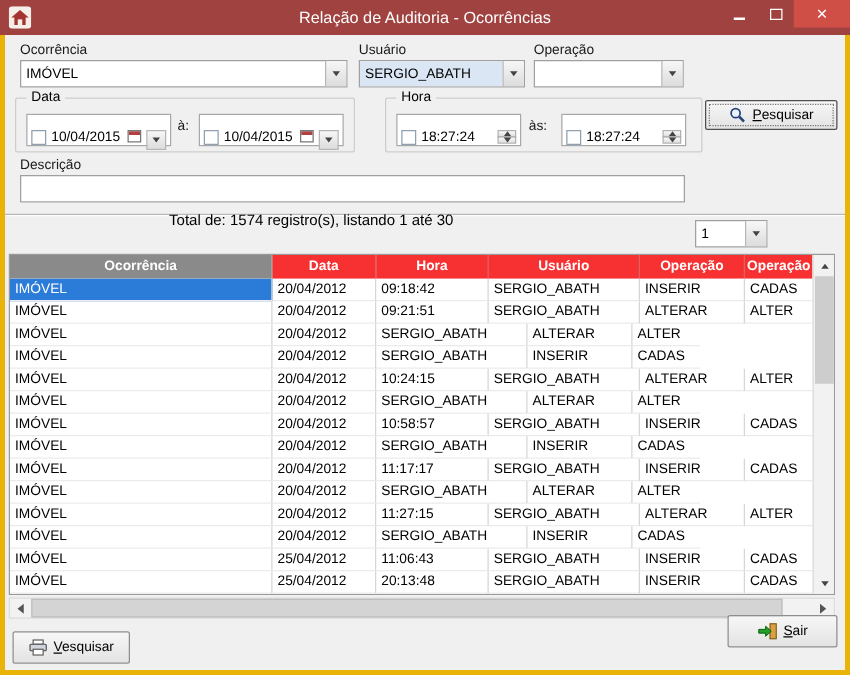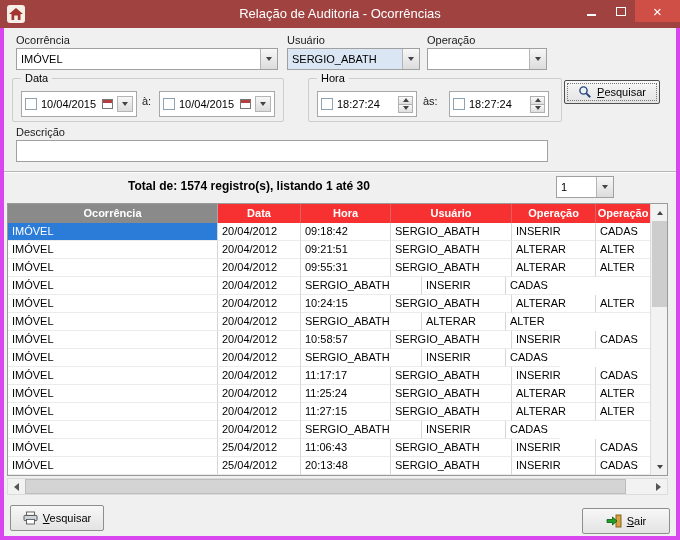--- a/index.html
+++ b/index.html
@@ -1,18 +1,18 @@
 <!DOCTYPE html>
 <html><head>
 <meta charset="utf-8">
 <style>
   *{box-sizing:border-box;margin:0;padding:0}
   html,body{width:680px;height:540px;overflow:hidden}
   body{font-family:"Liberation Sans",sans-serif;font-size:11px;color:#000;background:#fff}
-  .window{position:relative;width:680px;height:540px;background:#d946ef}
+  .window{position:relative;width:680px;height:540px;background:#eab308}
   .titlebar{position:absolute;left:0;top:0;width:680px;height:28px;background:#a04240}
   .app-icon{position:absolute;left:7px;top:5px;width:18px;height:18px}
   .title{position:absolute;left:0;right:0;top:6px;text-align:center;color:#fff;font-size:13px}
   .winbtns{position:absolute;right:0;top:0;display:flex;height:22px}
   .winbtn{width:29px;height:22px;display:flex;align-items:center;justify-content:center}
   .winbtn.close{width:45px;background:#cf4f47}
   .min-glyph{width:9px;height:2px;background:#fff;margin-top:7px}
   .max-glyph{width:10px;height:9px;border:1px solid #fff}
   .x{font-size:15px;line-height:1;color:#fff}
   .client{position:absolute;left:4px;top:28px;width:672px;height:508px;background:#f0f0f0}
@@ -23,35 +23,35 @@
   .combo.sel .val{background:#dbe6f4;align-self:stretch;line-height:20px}
   .combo .drop{width:17px;align-self:stretch;display:flex;align-items:center;justify-content:center;background:linear-gradient(#f7f7f7,#dcdcdc);border-left:1px solid #b5b5b5}
   .t-dn-s{width:0;height:0;border-left:3px solid transparent;border-right:3px solid transparent;border-top:4px solid #444}
   .t-up-s{width:0;height:0;border-left:3px solid transparent;border-right:3px solid transparent;border-bottom:4px solid #444}
   .t-lf{width:0;height:0;border-top:4px solid transparent;border-bottom:4px solid transparent;border-right:5px solid #555}
   .t-rt{width:0;height:0;border-top:4px solid transparent;border-bottom:4px solid transparent;border-left:5px solid #555}
   
   .group{position:absolute;border:1px solid #cdcdcd;border-radius:2px}
   .group-label{position:absolute;top:-7px;left:8px;background:#f0f0f0;padding:0 4px}
   
-  .dtp{position:absolute;height:20px;border:1px solid #a8a8a8;background:#fff;display:flex;align-items:center;padding:12px 3px;gap:4px}
+  .dtp{position:absolute;height:20px;border:1px solid #a8a8a8;background:#fff;display:flex;padding:12px 3px;gap:4px}
   .cb{display:inline-block;width:12px;height:12px;border:1px solid #8fa0b0;background:#fff;flex:0 0 auto}
   .calicon{width:11px;height:10px;border:1px solid #777;background:linear-gradient(to bottom,#b34040 0,#b34040 3px,#fff 3px);margin-left:auto}
   .dtp .drop{width:16px;height:16px;border:1px solid #b5b5b5;background:linear-gradient(#f7f7f7,#dcdcdc);display:flex;align-items:center;justify-content:center}
   .spin{margin-left:auto;display:flex;flex-direction:column}
   .spin .sb{width:15px;height:9px;border:1px solid #b0b0b0;background:linear-gradient(#fafafa,#dedede);display:flex;align-items:center;justify-content:center}
   .spin .sb+.sb{margin-top:-1px}
   
   .btn{position:absolute;background:linear-gradient(to bottom,#f7f7f7,#e3e3e3);border:1px solid #8e8e8e;border-radius:2px;display:flex;align-items:center;justify-content:center;gap:5px;font-size:11px}
   .btn.default{border-color:#4f4f4f;outline:1px dotted #777;outline-offset:-4px}
   .u{text-decoration:underline}
   .txt{position:absolute;height:22px;border:1px solid #a0a0a0;background:#fff;font-family:"Liberation Sans",sans-serif;font-size:11px;padding:0 4px}
   .sep{position:absolute;left:0;top:143px;width:672px;height:2px;border-top:1px solid #b8b8b8;border-bottom:1px solid #fbfbfb}
   
-  .status-text{position:absolute;left:0;top:151px;width:490px;text-align:center;font-weight:bold;font-size:12px}
+  .status-text{position:absolute;left:0;top:141px;width:490px;text-align:center;font-weight:normal;font-size:12px}
   
   .gridwrap{position:absolute;left:3px;top:175px;width:661px;height:273px;border:1px solid #9a9a9a;background:#fff}
   .thead{position:absolute;left:0;top:0;width:642px;height:19px;display:flex}
   .th{height:19px;line-height:18px;text-align:center;color:#fff;font-weight:bold;background:#f73131;border-right:1px solid #e06060;overflow:hidden;white-space:nowrap}
   .th:nth-of-type(1){background:#8a8a8a;border-right-color:#a8a8a8}
   .th:nth-of-type(1){width:210px}
   .th:nth-of-type(2){width:83px}
   .th:nth-of-type(3){width:90px}
   .th:nth-of-type(4){width:121px}
   .th:nth-of-type(5){width:84px}
@@ -170,21 +170,21 @@
           <span class="sb">
               <i class="t-up-s"></i>
             </span>
           <span class="sb">
               <i class="t-dn-s"></i>
             </span>
         </span>
       </div>
     </div>
 
-    <div class="btn default" style="left:560px;top:52px;width:96px;height:24px">
+    <div class="btn default" style="left:560px;top:52px;width:106px;height:24px">
       <svg width="14" height="14" viewBox="0 0 14 14">
           <circle cx="5.5" cy="5.5" r="3.6" fill="#eaf2fb" stroke="#27457c" stroke-width="1.4"></circle>
           <line x1="8.4" y1="8.4" x2="12.2" y2="12.2" stroke="#27457c" stroke-width="2"></line>
         </svg>
       <span><span class="u">P</span><span>esquisar</span></span>
     </div>
 
     <div class="lbl" style="left:12px;top:98px">Descrição</div>
     <input class="txt" style="left: 12px; top: 112px; width: 532px;" type="text" value="">
 
@@ -229,21 +229,20 @@
             <span class="cell c2">20/04/2012</span>
             <span class="cell c3">09:21:51</span>
             <span class="cell c4">SERGIO_ABATH</span>
             <span class="cell c5">ALTERAR</span>
             <span class="cell c6">ALTER</span>
           </div>
 
           <div class="trow">
             <span class="cell c1">IMÓVEL</span>
             <span class="cell c2">20/04/2012</span>
-            <span class="cell c3">09:55:31</span>
             <span class="cell c4">SERGIO_ABATH</span>
             <span class="cell c5">ALTERAR</span>
             <span class="cell c6">ALTER</span>
           </div>
 
           <div class="trow">
             <span class="cell c1">IMÓVEL</span>
             <span class="cell c2">20/04/2012</span>
             <span class="cell c4">SERGIO_ABATH</span>
             <span class="cell c5">INSERIR</span>
@@ -289,21 +288,20 @@
             <span class="cell c2">20/04/2012</span>
             <span class="cell c3">11:17:17</span>
             <span class="cell c4">SERGIO_ABATH</span>
             <span class="cell c5">INSERIR</span>
             <span class="cell c6">CADAS</span>
           </div>
 
           <div class="trow">
             <span class="cell c1">IMÓVEL</span>
             <span class="cell c2">20/04/2012</span>
-            <span class="cell c3">11:25:24</span>
             <span class="cell c4">SERGIO_ABATH</span>
             <span class="cell c5">ALTERAR</span>
             <span class="cell c6">ALTER</span>
           </div>
 
           <div class="trow">
             <span class="cell c1">IMÓVEL</span>
             <span class="cell c2">20/04/2012</span>
             <span class="cell c3">11:27:15</span>
             <span class="cell c4">SERGIO_ABATH</span>
@@ -359,21 +357,21 @@
     </div>
 
     <div class="btn" style="left:6px;top:477px;width:94px;height:26px">
       <svg width="15" height="14" viewBox="0 0 15 14">
           <rect x="3.5" y="1" width="8" height="3.4" fill="#fff" stroke="#555" stroke-width="0.9"></rect>
           <rect x="1" y="4.4" width="13" height="5.2" rx="0.8" fill="#cfd6dd" stroke="#4a4a4a" stroke-width="0.9"></rect>
           <rect x="3.5" y="8.4" width="8" height="4.6" fill="#fff" stroke="#555" stroke-width="0.9"></rect>
         </svg>
       <span><span class="u">V</span><span>esquisar</span></span>
     </div>
-    <div class="btn" style="left:578px;top:480px;width:88px;height:26px">
+    <div class="btn" style="left:578px;top:464px;width:88px;height:26px">
       <svg width="16" height="14" viewBox="0 0 16 14">
           <rect x="10" y="1" width="5" height="12" fill="#d9a13f" stroke="#7c5a14" stroke-width="0.9"></rect>
           <polygon points="1,5.5 6.5,5.5 6.5,3 11,7 6.5,11 6.5,8.5 1,8.5" fill="#23a127" stroke="#0c5c10" stroke-width="0.8"></polygon>
         </svg>
       <span><span class="u">S</span><span>air</span></span>
     </div>
 
   </div>
 </div>
 

